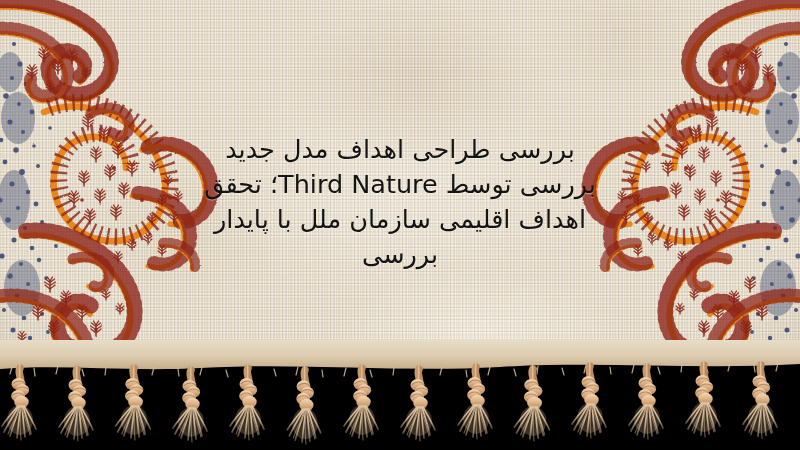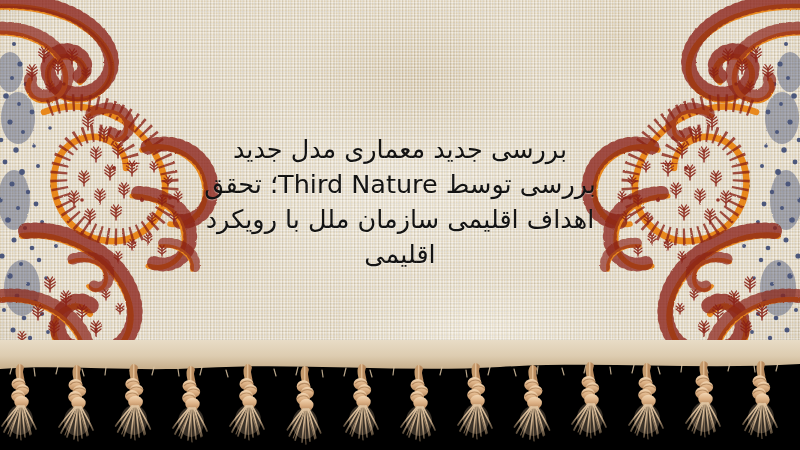--- a/index.html
+++ b/index.html
@@ -448,24 +448,24 @@
           <circle cx="90" cy="200" r="1.8"></circle>
             <circle cx="178" cy="198" r="1.8"></circle>
           <circle cx="104" cy="330" r="1.8"></circle>
             <circle cx="72" cy="84" r="1.7"></circle>
         </g>
       </g>
     </svg>
   </div>
 
   <div class="title-block">
-    <div class="title-line">بررسی جدید معماری مدل جدید</div>
+    <div class="title-line">بررسی طراحی اهداف مدل جدید</div>
     <div class="title-line">بررسی توسط Third Nature؛ تحقق</div>
-    <div class="title-line">اهداف اقلیمی سازمان ملل با رویکرد</div>
-    <div class="title-line">اقلیمی</div>
+    <div class="title-line">اهداف اقلیمی سازمان ملل با پایدار</div>
+    <div class="title-line">بررسی</div>
   </div>
 
   <div class="fringe">
     <svg viewBox="0 0 800 110" preserveAspectRatio="none" aria-hidden="true">
       <defs>
         <linearGradient id="cordG" x1="0" y1="0" x2="1" y2="0">
           <stop offset="0" stop-color="#c59a6c"></stop>
           <stop offset=".35" stop-color="#f0d2ae"></stop>
           <stop offset=".7" stop-color="#d9ae80"></stop>
           <stop offset="1" stop-color="#b88a5e"></stop>

